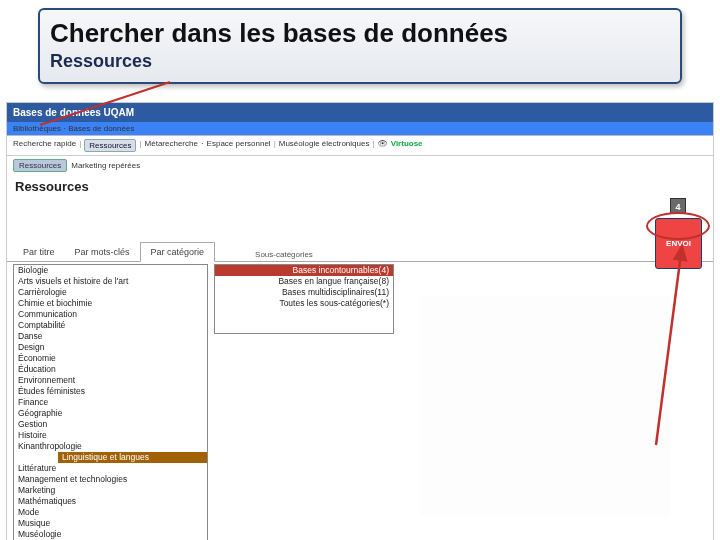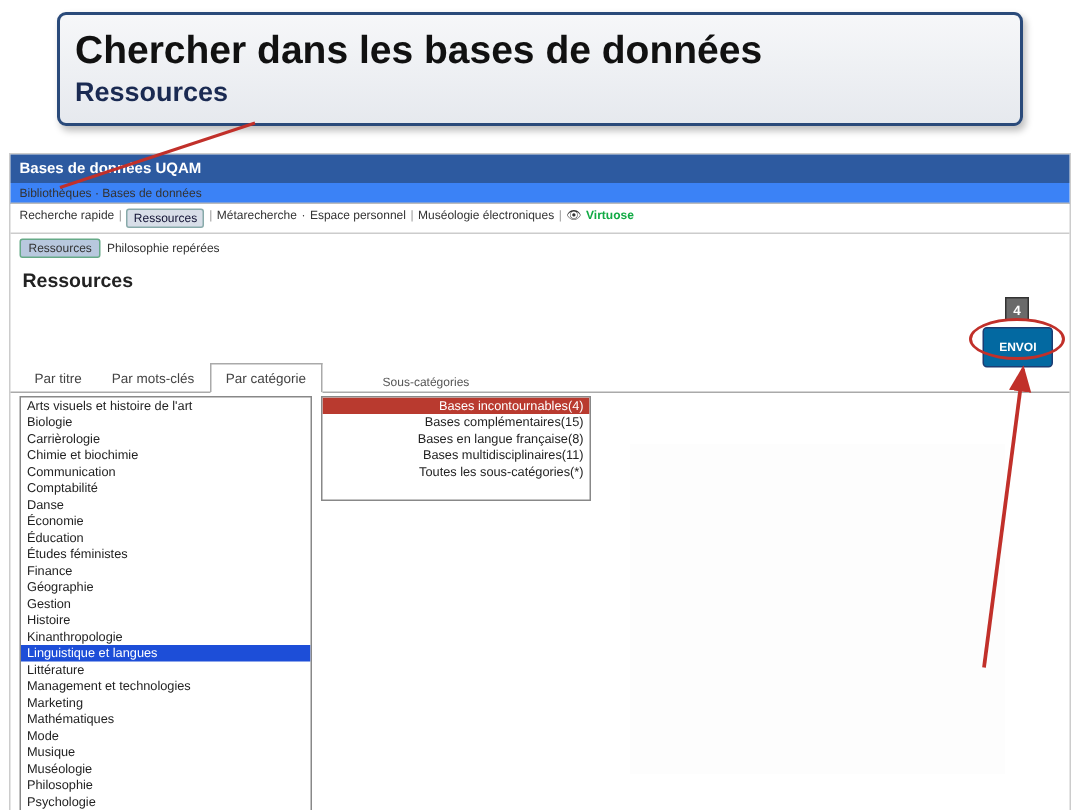--- a/index.html
+++ b/index.html
@@ -138,22 +138,23 @@
   }
   .listbox.left { width: 195px; }
   .listbox.right { width: 180px; height: 70px; text-align: right; }
   .listbox .item {
     padding: 0px 4px;
     white-space: nowrap;
     overflow: hidden;
     cursor: pointer;
   }
   .listbox .item.selected {
-    background: #1d4ed8;
-    color: #fff;
+    background: #a16207;
+    color: #fff;
+    margin-left: 44px;
   }
   .listbox .item.hot {
     background: #b93a2f;
     color: #fff;
   }
   .listbox::-webkit-scrollbar { width: 14px; }
   .listbox::-webkit-scrollbar-track { background: #eee; border-left:1px solid #bbb;}
   .listbox::-webkit-scrollbar-thumb { background: #c4c4c4; border:1px solid #999;}
   .step-badge {
     position: absolute;
@@ -166,25 +167,25 @@
     font-size: 9px;
     font-weight: bold;
     text-align: center;
     line-height: 16px;
     border: 1px solid #333;
   }
   .submit-btn {
     position: absolute;
     top: 218px;
     right: 18px;
-    background: #0369a1;
-    color: #fff;
-    font-size: 8px;
-    font-weight: bold;
-    padding: 8px 10px;
+    background: #ef4444;
+    color: #fff;
+    font-size: 8px;
+    font-weight: bold;
+    padding: 20px 10px;
     border: 1px solid #1c3c72;
     border-radius: 3px;
     cursor: pointer;
   }
   .submit-circle {
     position: absolute;
     top: 212px;
     right: 10px;
     width: 64px;
     height: 28px;
@@ -237,65 +238,66 @@
     <span>Espace personnel</span>
     <span class="pipe">|</span>
     <span>Muséologie électroniques</span>
     <span class="pipe">|</span>
     <span>👁</span>
     <span class="nav-brand">Virtuose</span>
   </div>
 
   <div class="sub-row">
     <span class="sub-chip">Ressources</span>
-    <span>Philosophie repérées</span>
+    <span>Marketing repérées</span>
   </div>
 
   <div class="section-title">Ressources</div>
 
   <div class="tabs">
     <div class="tab">Par titre</div>
     <div class="tab">Par mots-clés</div>
     <div class="tab active">Par catégorie</div>
     <div style="flex:0 0 40px"></div>
     <div class="subcat-label" style="margin:0;padding:4px 0 2px 0">Sous-catégories</div>
   </div>
 
   <div class="list-area">
     <div class="listbox left" id="cat-list">
+        <div class="item">Biologie</div>
         <div class="item">Arts visuels et histoire de l'art</div>
-        <div class="item">Biologie</div>
         <div class="item">Carrièrologie</div>
         <div class="item">Chimie et biochimie</div>
         <div class="item">Communication</div>
         <div class="item">Comptabilité</div>
         <div class="item">Danse</div>
+        <div class="item">Design</div>
         <div class="item">Économie</div>
         <div class="item">Éducation</div>
+        <div class="item">Environnement</div>
         <div class="item">Études féministes</div>
         <div class="item">Finance</div>
         <div class="item">Géographie</div>
         <div class="item">Gestion</div>
         <div class="item">Histoire</div>
         <div class="item">Kinanthropologie</div>
         <div class="item selected">Linguistique et langues</div>
         <div class="item">Littérature</div>
         <div class="item">Management et technologies</div>
         <div class="item">Marketing</div>
         <div class="item">Mathématiques</div>
         <div class="item">Mode</div>
         <div class="item">Musique</div>
         <div class="item">Muséologie</div>
         <div class="item">Philosophie</div>
         <div class="item">Psychologie</div>
       </div>
     <div style="display:flex;flex-direction:column">
       <div class="listbox right" id="sub-list">
           <div class="item hot">Bases incontournables(4)</div>
-          <div class="item">Bases complémentaires(15)</div>
           <div class="item">Bases en langue française(8)</div>
           <div class="item">Bases multidisciplinaires(11)</div>
           <div class="item">Toutes les sous-catégories(*)</div>
         </div>
     </div>
   </div>
 </div>
 
 <div class="right-fill"></div>
 

